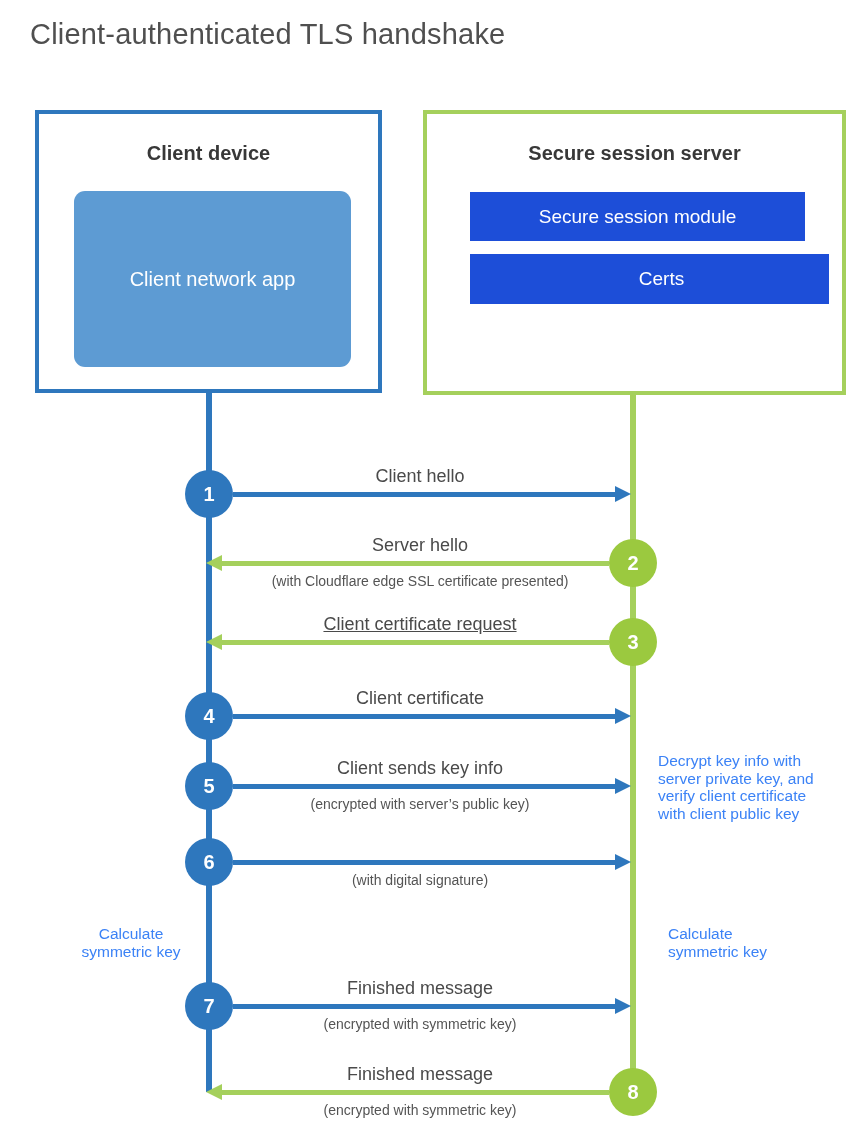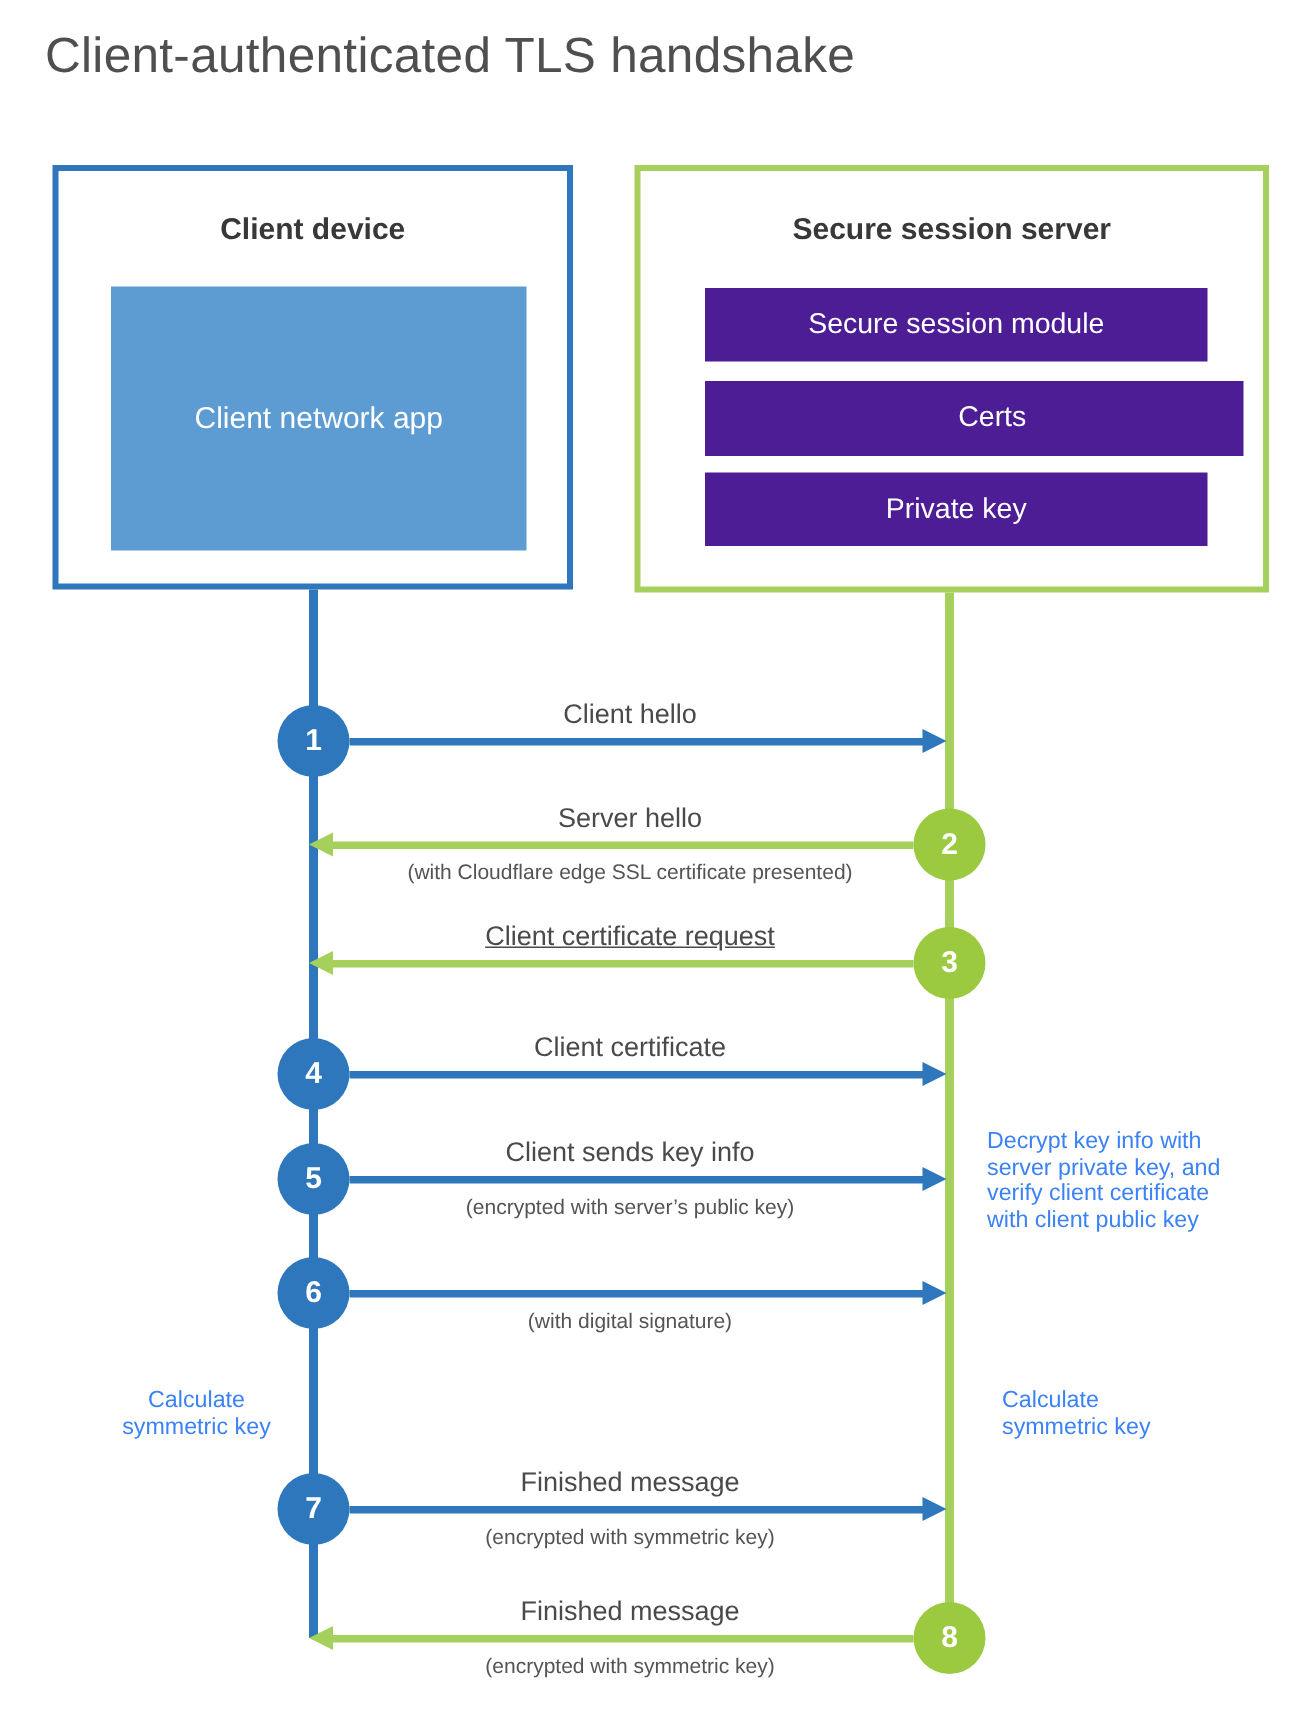--- a/index.html
+++ b/index.html
@@ -9,21 +9,21 @@
     width: 865px;
     height: 1146px;
     background: #ffffff;
     overflow: hidden;
   }
   .abs { position: absolute; }
 
   
   .page-title {
     left: 30px; top: 18px;
-    font-size: 33px;
+    font-size: 29px;
     font-weight: 300;
     color: #4f4f4f;
     letter-spacing: 0.2px;
   }
 
   
   .actor-box {
     background: #ffffff;
     border-style: solid;
     box-sizing: border-box;
@@ -33,30 +33,30 @@
   .actor-title {
     width: 100%; text-align: center;
     font-size: 20px; font-weight: bold; color: #383838;
   }
   .client-title { top: 28px; }
   .server-title { top: 28px; }
 
   .app-box {
     left: 35px; top: 77px; width: 277px; height: 176px;
     background: #5d9bd3;
-    display: flex; align-items: center; justify-content: center;
+    display: flex; align-items: center; justify-content: center; border-radius: 11px;
   }
   .app-box .app-label {
     width: 170px; text-align: center;
     color: #ffffff; font-size: 20px; line-height: 26px;
   }
 
   .module-bar {
     left: 43px; width: 335px; height: 50px;
-    background: #4c1d95;
+    background: #1d4ed8;
     display: flex; align-items: center; justify-content: center;
     color: #ffffff; font-size: 19px;
   }
 
   
   .lifeline { width: 6px; z-index: 1; }
   .client-lifeline { left: 206px; top: 393px; height: 699px; background: #2e77bd; }
   .server-lifeline { left: 630px; top: 395px; height: 700px; background: #a5d05c; }
 
   
@@ -109,23 +109,20 @@
     </div>
   </div>
 
   <div class="abs actor-box server-box">
     <div class="abs actor-title server-title">Secure session server</div>
     <div class="abs module-bar" style="top:78px;  height:49px;">
       <span>Secure session module</span>
     </div>
     <div class="abs module-bar" style="top:140px; height:50px;padding-left:24px;">
       <span>Certs</span>
-    </div>
-    <div class="abs module-bar" style="top:201px; height:49px;">
-      <span>Private key</span>
     </div>
   </div>
 
   <div class="abs lifeline client-lifeline"></div>
   <div class="abs lifeline server-lifeline"></div>
 
   <div class="abs msg-label" style="top:465px;">Client hello</div>
   <div class="abs arrow-line blue" style="left:233px; top:492px; width:383px;"></div>
   <div class="abs arrow-head right" style="left:615px; top:486px;"></div>
   <div class="abs step-circle blue" style="left:185px; top:470px;">

